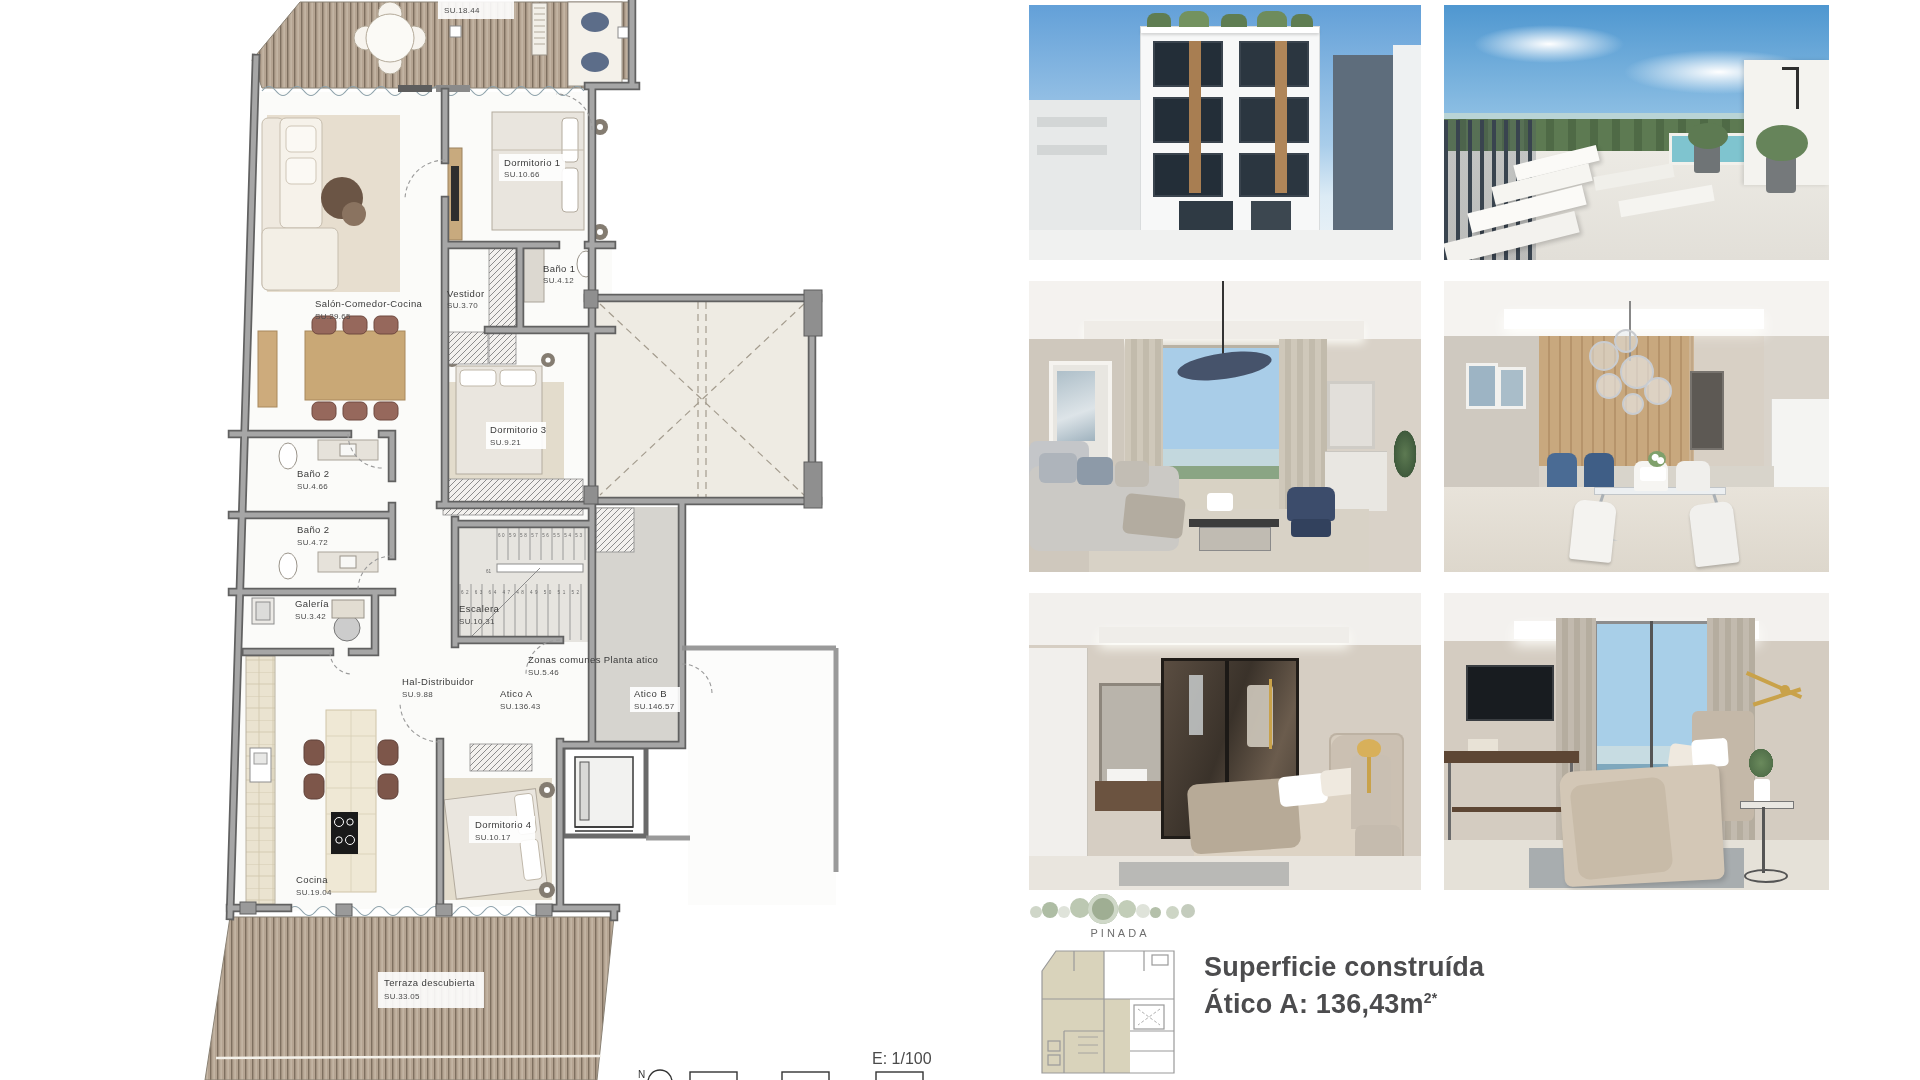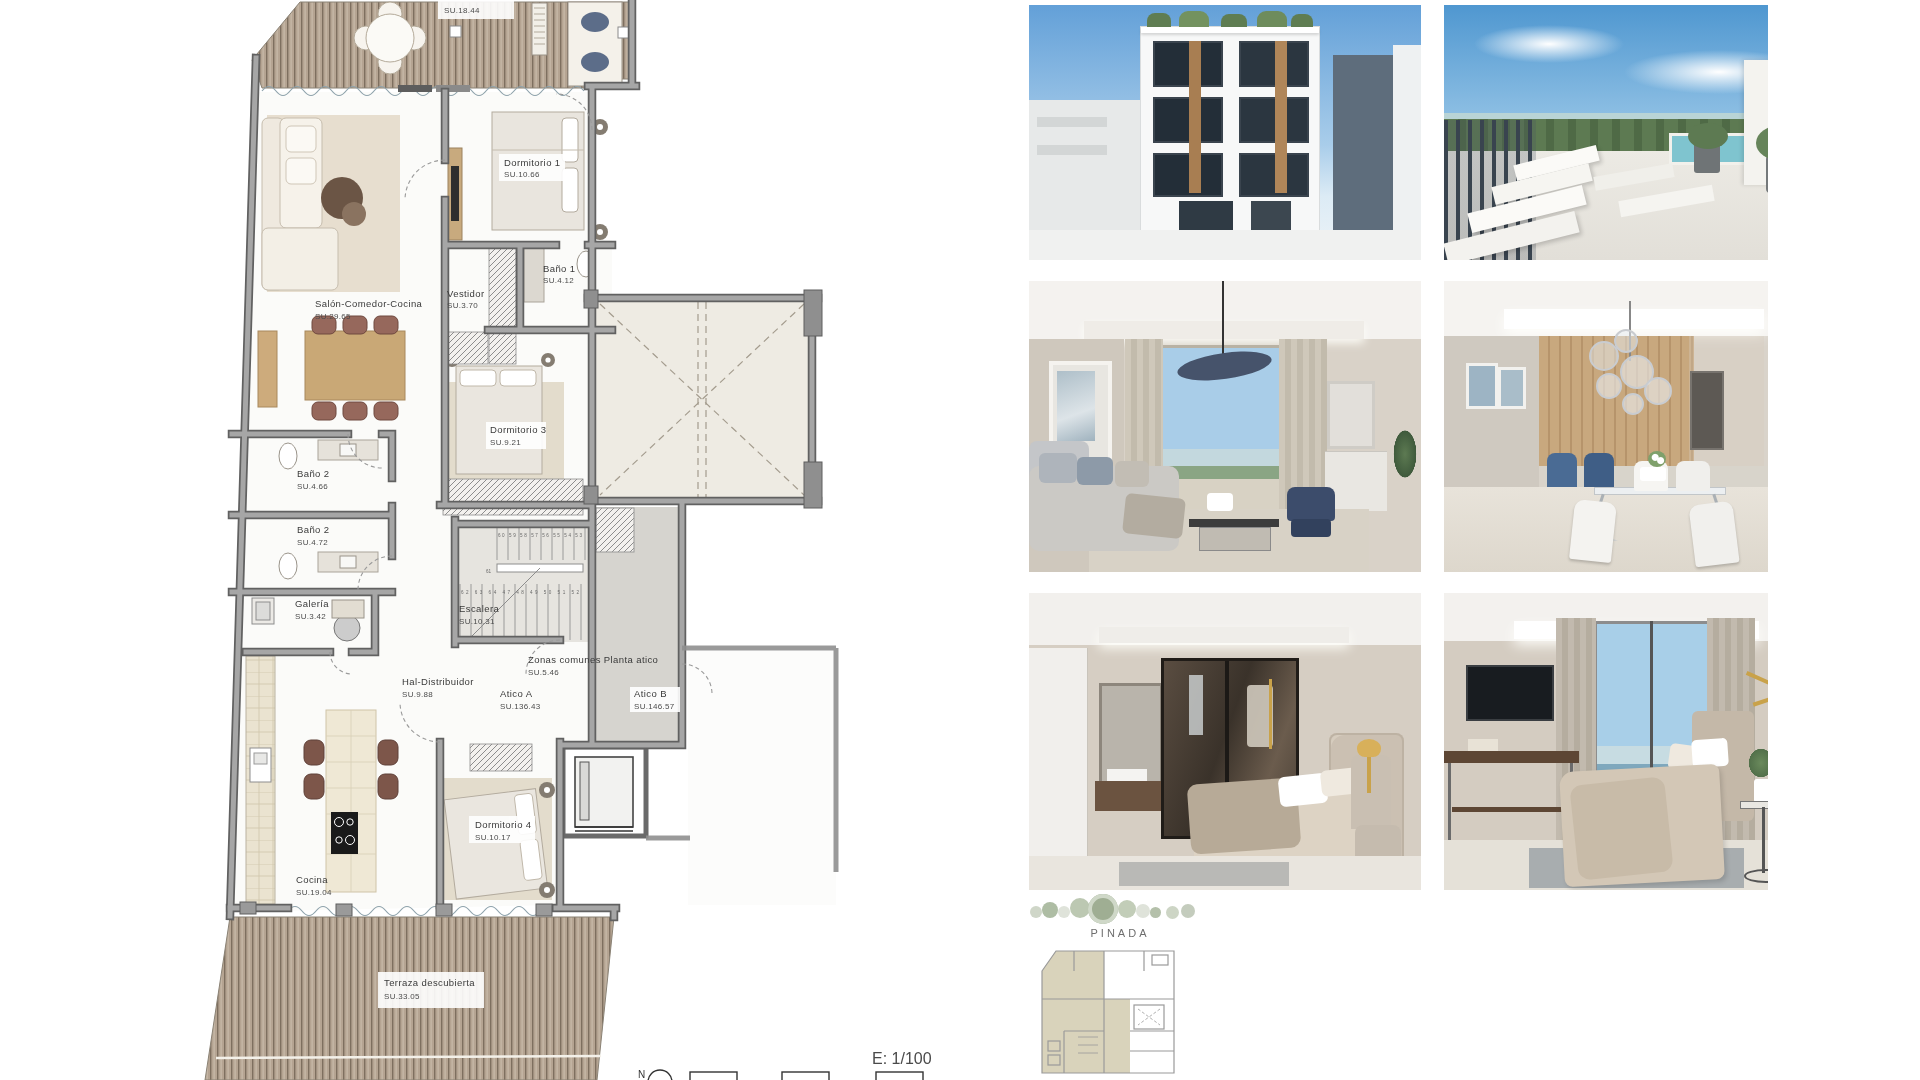--- a/index.html
+++ b/index.html
@@ -1,16 +1,16 @@
 <!DOCTYPE html>
 <html><head>
 <meta charset="utf-8">
 <style>
   html,body{margin:0;padding:0;background:#ffffff;}
-  #page{position:relative;width:1768px;height:1080px;background:#ffffff;overflow:hidden;
+  #page{position:relative;width:1920px;height:1080px;background:#ffffff;overflow:hidden;
         font-family:"Liberation Sans",sans-serif;}
   svg text{font-family:"Liberation Sans","DejaVu Sans",sans-serif;}
   .rl{font-size:9.5px;fill:#3a3a3a;letter-spacing:.4px;}
   .ra{font-size:8px;fill:#4c4c4c;letter-spacing:.3px;}
   .stairnum{font-size:4.6px;fill:#6a6a6a;}
   .scaletxt{font-size:16px;fill:#4a4a4a;}
   .photo{position:absolute;overflow:hidden;background:#d8d1c7;}
   .sc{position:absolute;}
   
   #brand{position:absolute;left:1060px;top:927px;width:120px;text-align:center;
@@ -516,15 +516,17 @@
       <rect x="100" y="64" width="30" height="24"></rect>
       <path d="M104,68 L126,84 M126,68 L104,84" stroke-dasharray="3 2" stroke-width="0.8"></path>
       <rect x="118" y="14" width="16" height="10"></rect>
       <rect x="14" y="100" width="12" height="10"></rect>
       <rect x="14" y="114" width="12" height="10"></rect>
       <path d="M44,96 H64 M44,104 H64 M44,112 H64" stroke-width="0.8"></path>
     </g>
   </svg>
 
   <div id="info-title">
+    <div>Superficie construída</div>
+    <div><span>Ático A: 136,43m</span><sup>2*</sup></div>
   </div>
 
 </div>
 
 </body></html>

